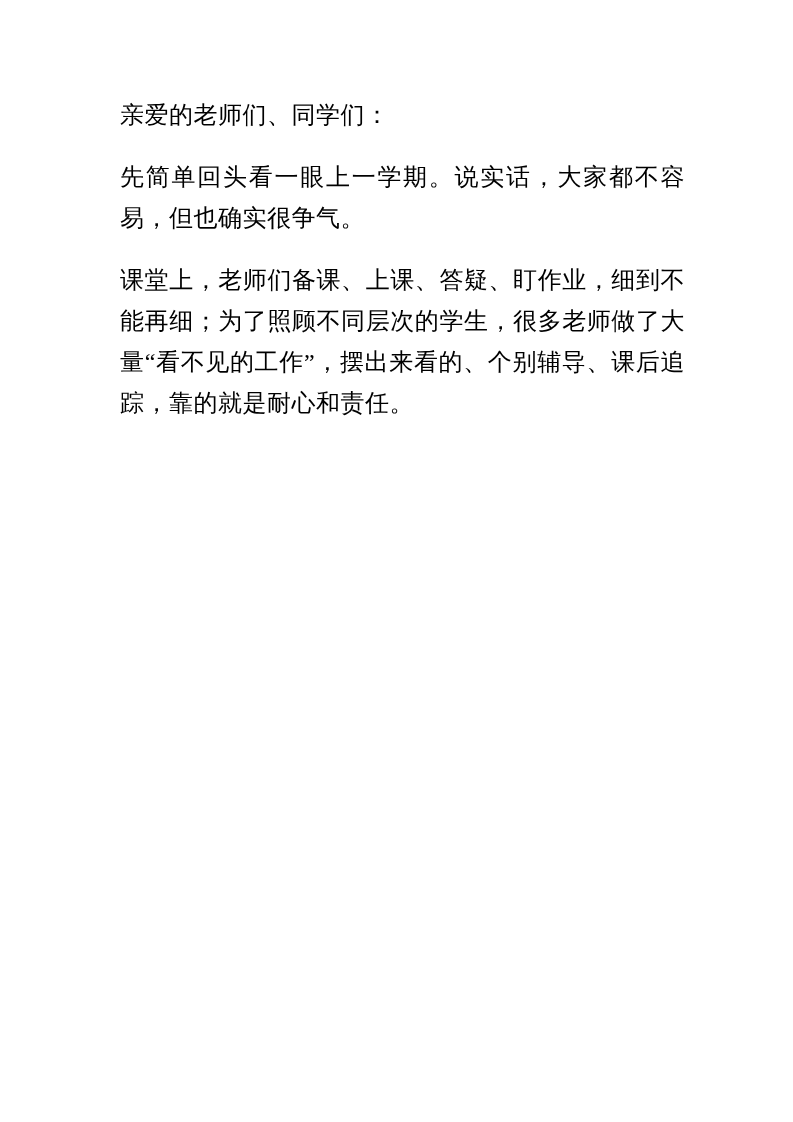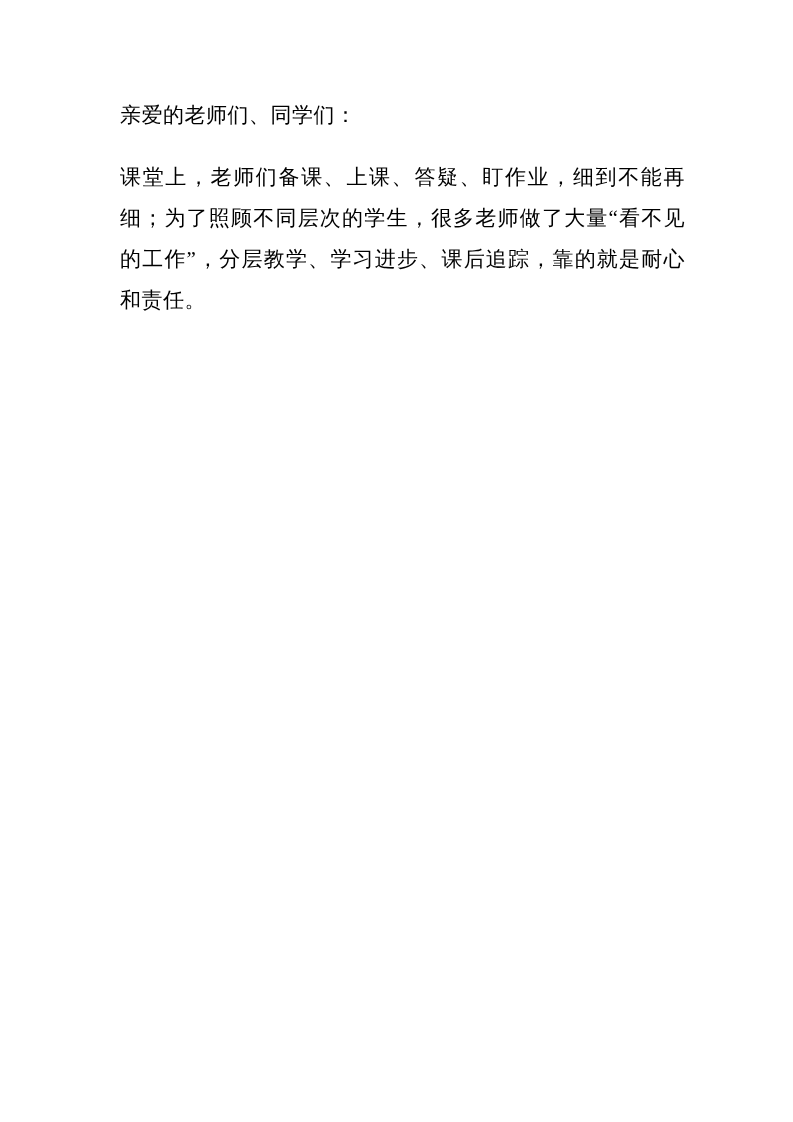--- a/index.html
+++ b/index.html
@@ -15,35 +15,36 @@
   }
   .page {
     position: absolute;
     left: 120px;
     top: 95px;
     width: 565px;
   }
   .para {
     margin: 0 0 21px 0;
     font-family: "Liberation Serif", "DejaVu Serif", serif;
-    font-size: 21px;
+    font-size: 24px;
     line-height: 41px;
     color: #000000;
     letter-spacing: 0.5px;
     text-align: justify;
     font-weight: 400;
   }
   .salutation {
     text-align: left;
   }
 </style>
 </head>
 <body>
 
 <div class="page">
   <p class="para salutation">亲爱的老师们、同学们：</p>
 
 
 
+  <p class="para">先简单回头看一眼上一学期。说实话，大家都不容易，但也确实很争气。</p>
 
-  <p class="para">课堂上，老师们备课、上课、答疑、盯作业，细到不能再细；为了照顾不同层次的学生，很多老师做了大量“看不见的工作”，分层教学、学习进步、课后追踪，靠的就是耐心和责任。</p>
+  <p class="para">课堂上，老师们备课、上课、答疑、盯作业，细到不能再细；为了照顾不同层次的学生，很多老师做了大量“看不见的工作”，摆出来看的、个别辅导、课后追踪，靠的就是耐心和责任。</p>
 
 </div>
 
 </body></html>

